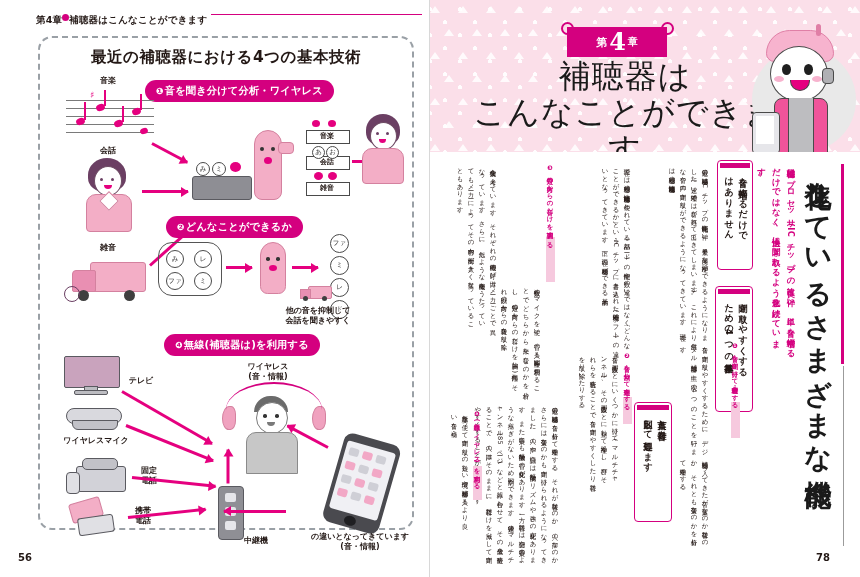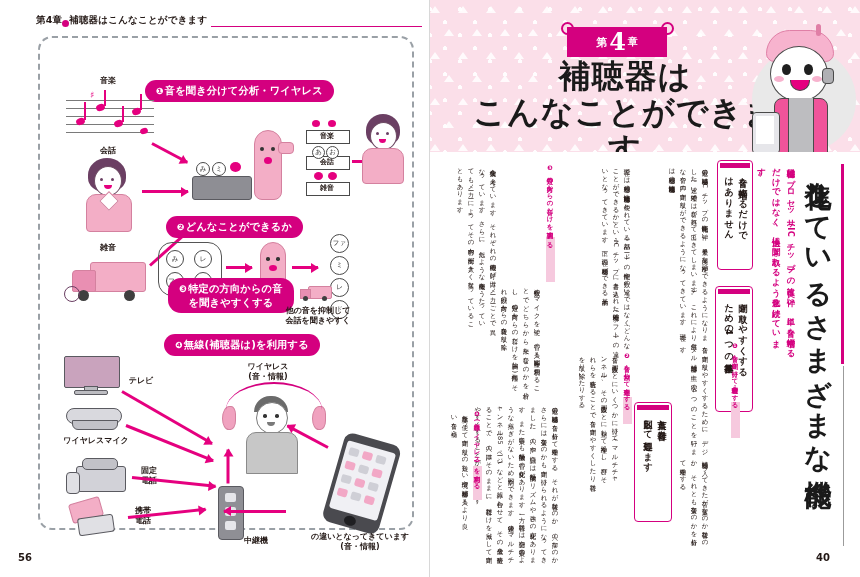--- a/index.html
+++ b/index.html
@@ -3,21 +3,21 @@
 <meta charset="utf-8">
 <style>
   html,body{margin:0;padding:0;}
   body{width:860px;height:577px;background:#fff;font-family:"DejaVu Sans","Liberation Sans",sans-serif;overflow:hidden;position:relative;}
   .spread{position:absolute;inset:0;display:flex;}
   .page{position:relative;height:577px;}
   .page-left{width:430px;background:#fff;}
   .page-right{width:430px;background:#fff;}
 
   
-  .running-head{position:absolute;top:14px;left:36px;right:8px;display:flex;align-items:flex-end;}
+  .running-head{position:absolute;top:14px;left:36px;right:8px;display:flex;align-items:flex-start;}
   .running-head .rh-text{font-size:9.5px;font-weight:bold;color:#231815;white-space:nowrap;letter-spacing:.2px;}
   .rh-dot{display:inline-block;width:7px;height:7px;border-radius:50%;background:#D4007F;flex:0 0 auto;}
   .rh-rule{flex:1;height:1px;background:#D4007F;margin-left:4px;}
 
   .diagram-box{position:absolute;left:38px;top:36px;width:372px;height:490px;border:2px dashed #9aa0a6;border-radius:14px;background:#fff;}
   .diagram-title{position:absolute;top:9px;left:0;right:0;text-align:center;font-size:15.5px;font-weight:bold;color:#231815;letter-spacing:.5px;}
 
   .pill{position:absolute;background:#D4007F;color:#fff;border-radius:13px;font-size:10.2px;font-weight:bold;padding:4px 11px;line-height:1.28;white-space:nowrap;letter-spacing:.2px;}
   .pill.two{white-space:normal;text-align:center;}
   .num{font-size:9px;margin-right:1px;}
@@ -54,21 +54,21 @@
     background-size:30px 26px,30px 26px;
     background-position:0 0,15px 13px;}
   .banner-tris{position:absolute;inset:0;}
   .tri{position:absolute;width:0;height:0;border-left:5px solid transparent;border-right:5px solid transparent;border-bottom:7px solid rgba(255,255,255,.85);}
   .chap-badge{position:absolute;left:137px;top:27px;width:100px;height:30px;background:#D4007F;color:#fff;display:flex;align-items:center;justify-content:center;}
   .chap-badge .b1{font-size:11px;font-weight:bold;}
   .chap-badge .b2{font-size:24px;font-weight:bold;font-family:"DejaVu Serif","Liberation Serif",serif;margin:0 2px;line-height:1;}
   .chap-badge .b3{font-size:10px;font-weight:bold;}
   .badge-hook{position:absolute;width:9px;height:9px;border:2px solid #D4007F;border-radius:50%;background:#fbdfe9;}
   .banner-title{position:absolute;left:30px;top:58px;width:330px;text-align:center;color:#1a1a1a;
-    font-family:"DejaVu Serif","Liberation Serif",serif;font-weight:bold;font-size:32px;line-height:1.14;letter-spacing:1px;}
+    font-family:"DejaVu Serif","Liberation Serif",serif;font-weight:normal;font-size:32px;line-height:1.14;letter-spacing:1px;}
   .mascot{position:absolute;right:6px;bottom:0;width:118px;height:128px;}
   .mascot-bg{position:absolute;right:4px;bottom:0;width:104px;height:104px;border-radius:50%;background:#e9e9e9;}
 
   
   .rt-area{position:absolute;left:0;top:152px;width:430px;height:425px;}
   .vrule{position:absolute;right:16px;top:12px;width:3px;height:200px;background:#D4007F;}
   .vrule2{position:absolute;right:16px;top:214px;width:1px;height:180px;background:#9b9b9b;}
   .main-head{position:absolute;right:24px;top:8px;height:372px;
     font-family:"DejaVu Serif","Liberation Serif",serif;font-weight:bold;font-size:27px;color:#1a1a1a;letter-spacing:2px;
     writing-mode:vertical-rl;}
@@ -93,20 +93,21 @@
   <div class="page page-left">
 
     <div class="running-head">
       <span class="rh-text">第4章</span>
       <span class="rh-dot"></span>
       <span class="rh-text">補聴器はこんなことができます</span>
       <span class="rh-rule"></span>
     </div>
 
     <div class="diagram-box">
+      <div class="diagram-title">最近の補聴器における4つの基本技術</div>
 
       <div class="pill" style="left:105px;top:42px;">
         <span class="num">❶</span><span>音を聞き分けて分析・ワイヤレス</span>
       </div>
 
       <div class="lbl" style="left:48px;top:38px;width:40px;">音楽</div>
       <div class="ill" style="left:22px;top:50px;width:96px;height:58px;">
         <div class="staff" style="left:4px;top:12px;width:88px;"></div>
         <div class="staff" style="left:4px;top:20px;width:88px;"></div>
         <div class="staff" style="left:4px;top:28px;width:88px;"></div>
@@ -200,23 +201,20 @@
         <div style="position:absolute;left:15px;top:14px;width:3.5px;height:3.5px;border-radius:50%;background:#333;"></div>
         <div style="position:absolute;left:8px;top:22px;width:8px;height:6px;border-radius:50%;background:#E5007F;"></div>
       </div>
       <div class="arrow-m" style="left:252px;top:228px;width:26px;"></div>
 
       <div class="kana-b" style="left:290px;top:196px;width:17px;height:17px;line-height:17px;">ファ</div>
       <div class="kana-b" style="left:290px;top:218px;width:17px;height:17px;line-height:17px;">ミ</div>
       <div class="kana-b" style="left:290px;top:240px;width:17px;height:17px;line-height:17px;">レ</div>
       <div class="kana-b" style="left:290px;top:262px;width:17px;height:17px;line-height:17px;">ド</div>
 
-      <div class="pill two" style="left:128px;top:240px;width:104px;">
-        <span class="num">❸</span><span>特定の方向からの音を聞きやすくする</span>
-      </div>
 
       <div class="ill" style="left:258px;top:246px;width:34px;height:18px;">
         <div style="position:absolute;left:10px;top:2px;width:22px;height:11px;background:#f3aec6;border:1px solid #d4819f;border-radius:2px;"></div>
         <div style="position:absolute;left:2px;top:5px;width:9px;height:8px;background:#e98fb2;border:1px solid #d4819f;"></div>
         <div style="position:absolute;left:5px;top:12px;width:5px;height:5px;border-radius:50%;background:#3f3f3f;"></div>
         <div style="position:absolute;left:24px;top:12px;width:5px;height:5px;border-radius:50%;background:#3f3f3f;"></div>
       </div>
       <div class="lbl" style="left:242px;top:268px;width:72px;white-space:pre-line;">他の音を抑制して
 会話を聞きやすく</div>
 
@@ -488,17 +486,17 @@
 
       <div class="col hl" style="right:305px;top:12px;height:118px;width:9px;">❸特定の方向からの音だけを強調す る</div>
       <div class="col" style="right:318px;top:132px;height:104px;width:46px;">複数のマイクを使い、音の入る時間差を利用することでどちらから来た音なのかを分析し、特定の方向からの音だけを強調し(指向性)、それ以外の方向からの雑音を取り除く。</div>
 
       <div class="col hl" style="right:378px;top:258px;height:90px;width:9px;">❹無線(ワイヤレス)を利用する</div>
       <div class="col" style="right:390px;top:258px;height:108px;width:30px;">無線を使って聞き取りの難しい環境や補聴器が入るより良い音を補う。</div>
 
       <div class="col" style="right:362px;top:12px;height:160px;width:52px;">会技術を考えています。それぞれの機能の呼び方はメーカーごとで異なっています。さらに、似たような機能をうたっていてもメーカーによってその内容や能力が大きく異なっていることもあります。</div>
     </div>
 
-    <div class="folio folio-r">40</div>
+    <div class="folio folio-r">78</div>
   </div>
 
   <div class="gutter"></div>
 </div>
 
 </body></html>

